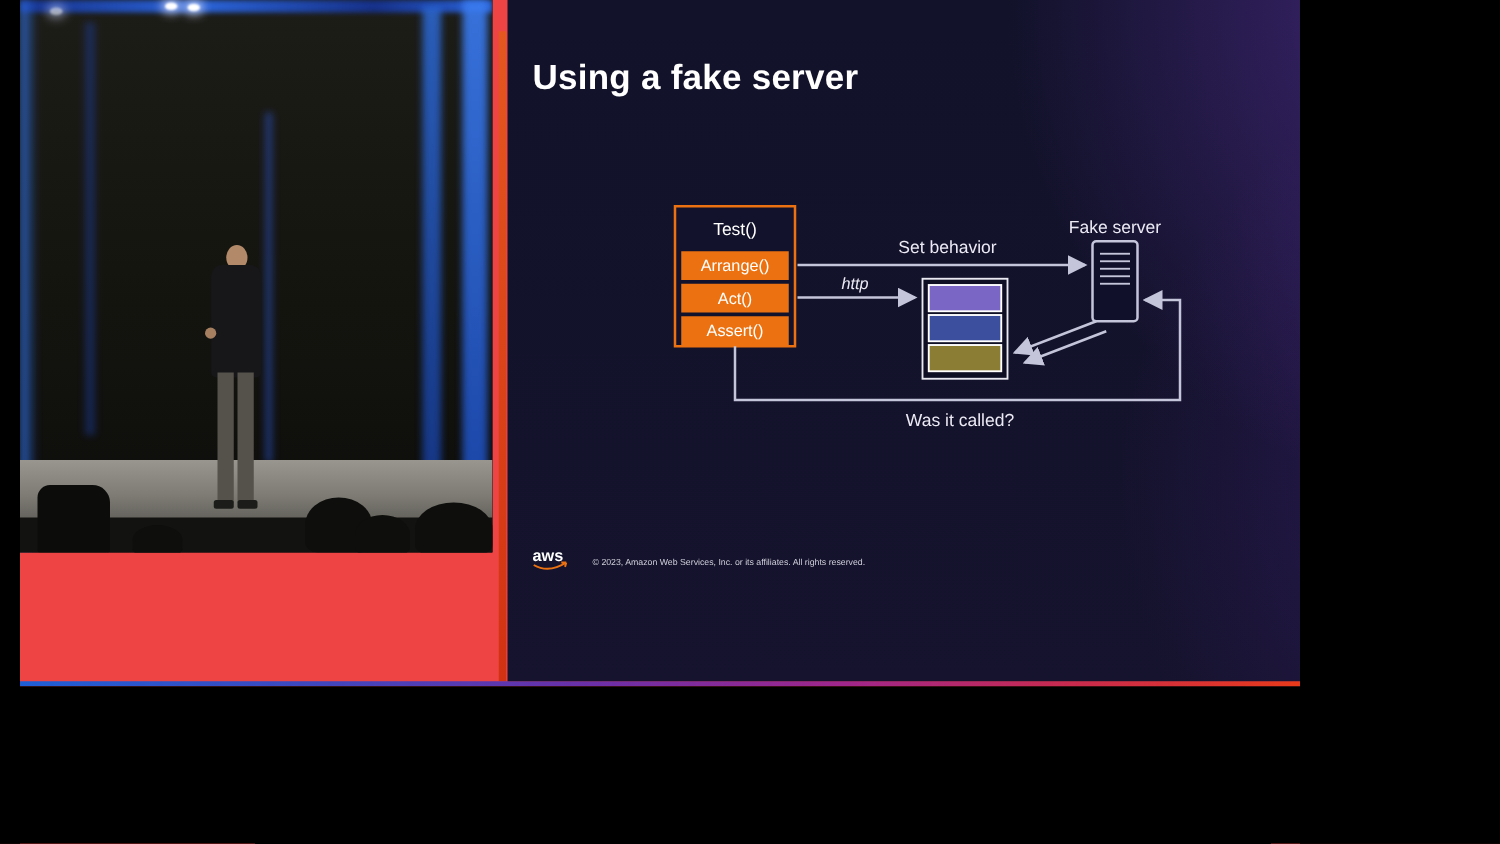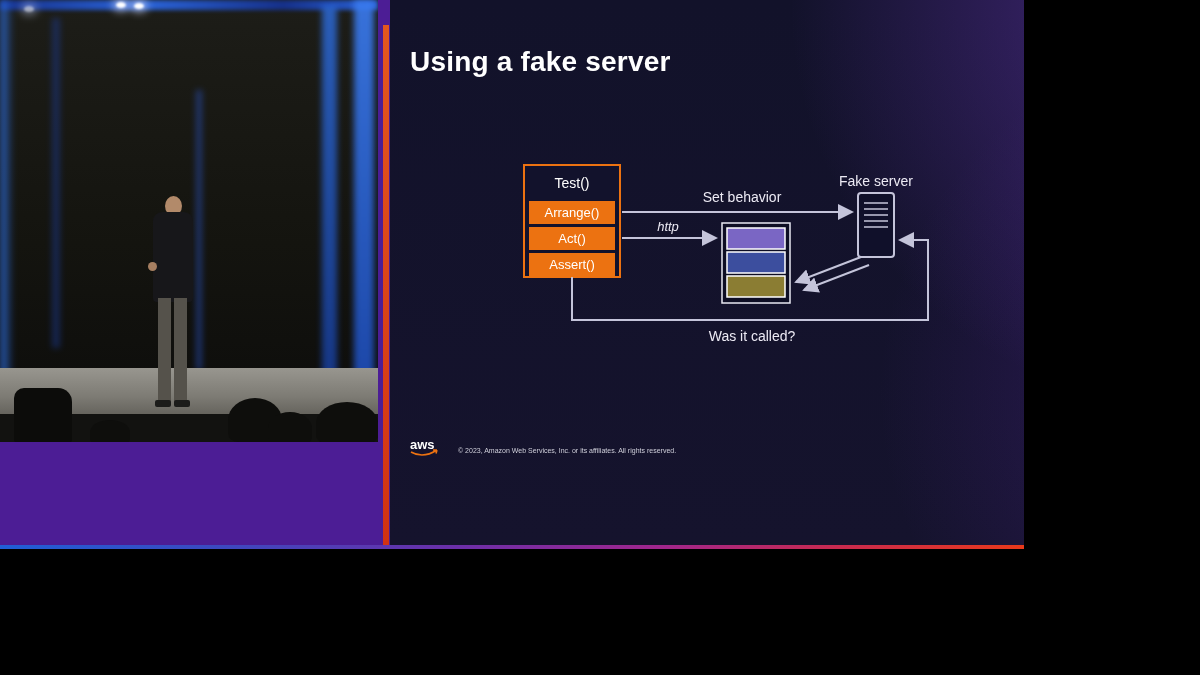--- a/index.html
+++ b/index.html
@@ -1,17 +1,17 @@
 <!DOCTYPE html>
 <html><head>
 <meta charset="utf-8">
 <style>
   html,body{margin:0;padding:0;background:#000;}
-  .frame{position:relative;width:1024px;height:675px;background:#4c1d95;overflow:hidden;
-         font-family:"Liberation Sans",sans-serif;}
+  .frame{position:relative;width:1024px;height:675px;background:#ef4444;overflow:hidden;
+         font-family:"Liberation Sans",sans-serif;margin-left:16px;}
 
   
   .video{position:absolute;left:0;top:28;width:378px;height:442px;background:#0d0d0b;overflow:hidden;}
   .curtain{position:absolute;inset:0;background:linear-gradient(180deg,#1d1d18 0%,#14140f 55%,#0e0e0c 88%);}
   .streak{position:absolute;filter:blur(3px);}
   .streak.l1{left:0;top:0;width:14px;height:100%;background:linear-gradient(90deg,#2e6fe2,rgba(0,0,0,0));opacity:.85;}
   .streak.l2{left:52px;top:18px;width:8px;height:330px;background:#1d3fa0;opacity:.45;}
   .streak.m1{left:196px;top:90px;width:6px;height:280px;background:#2a55c8;opacity:.5;}
   .streak.r1{left:322px;top:6px;width:15px;height:430px;background:linear-gradient(180deg,#2e6fe2,#153a9a);opacity:.8;}
   .streak.r2{left:354px;top:0;width:20px;height:438px;background:linear-gradient(180deg,#3b7cf0,#1a47b2);opacity:.9;}

